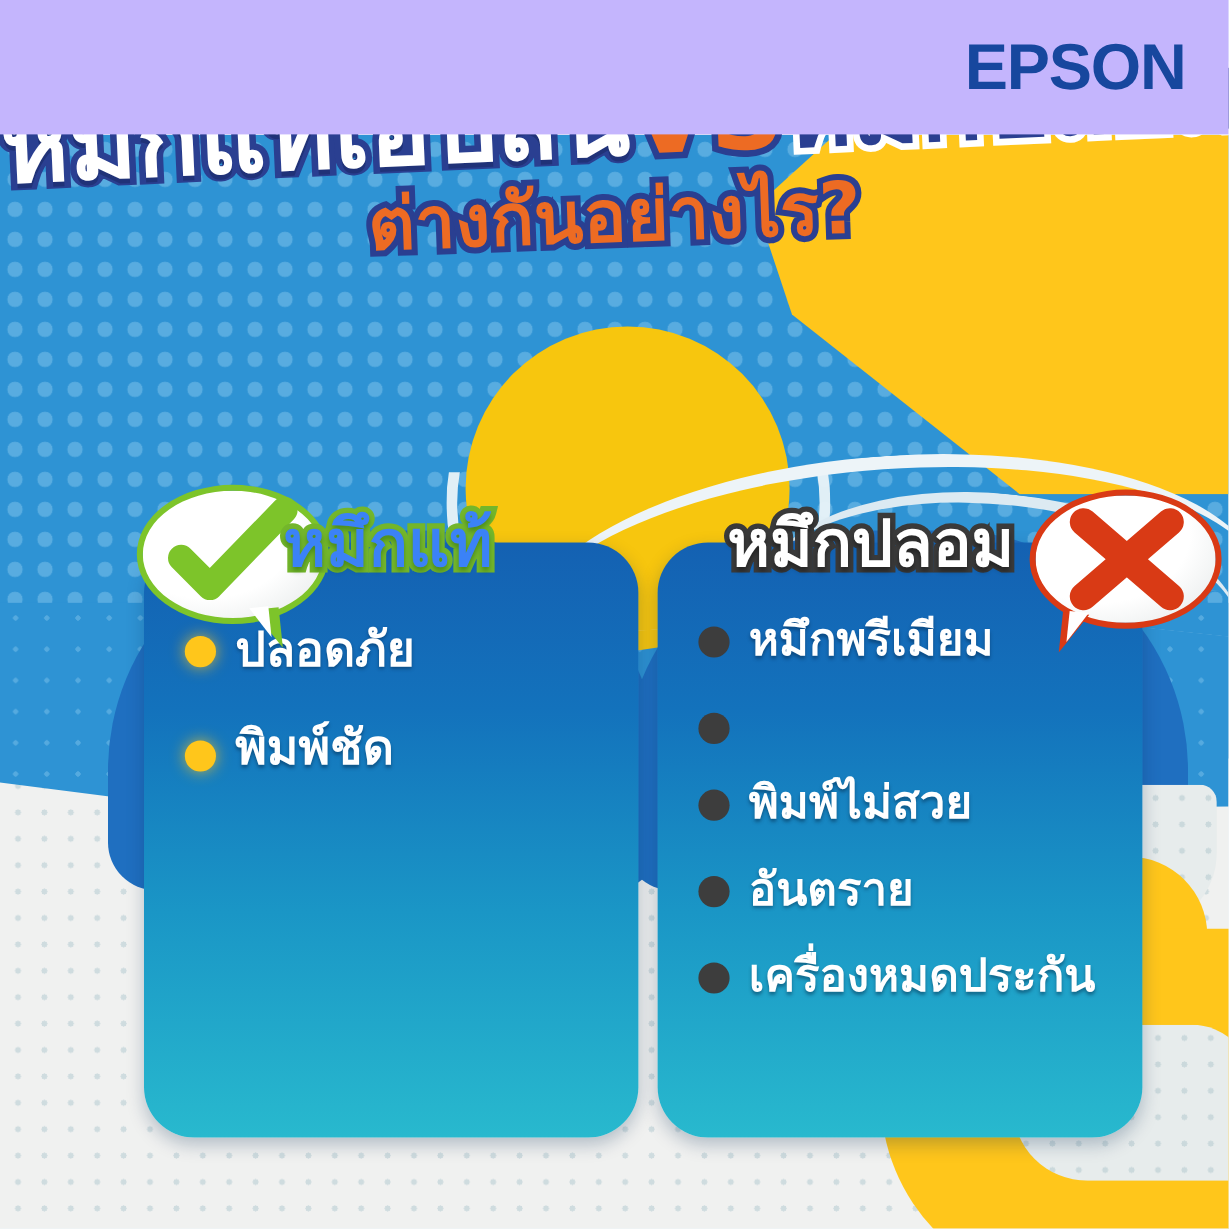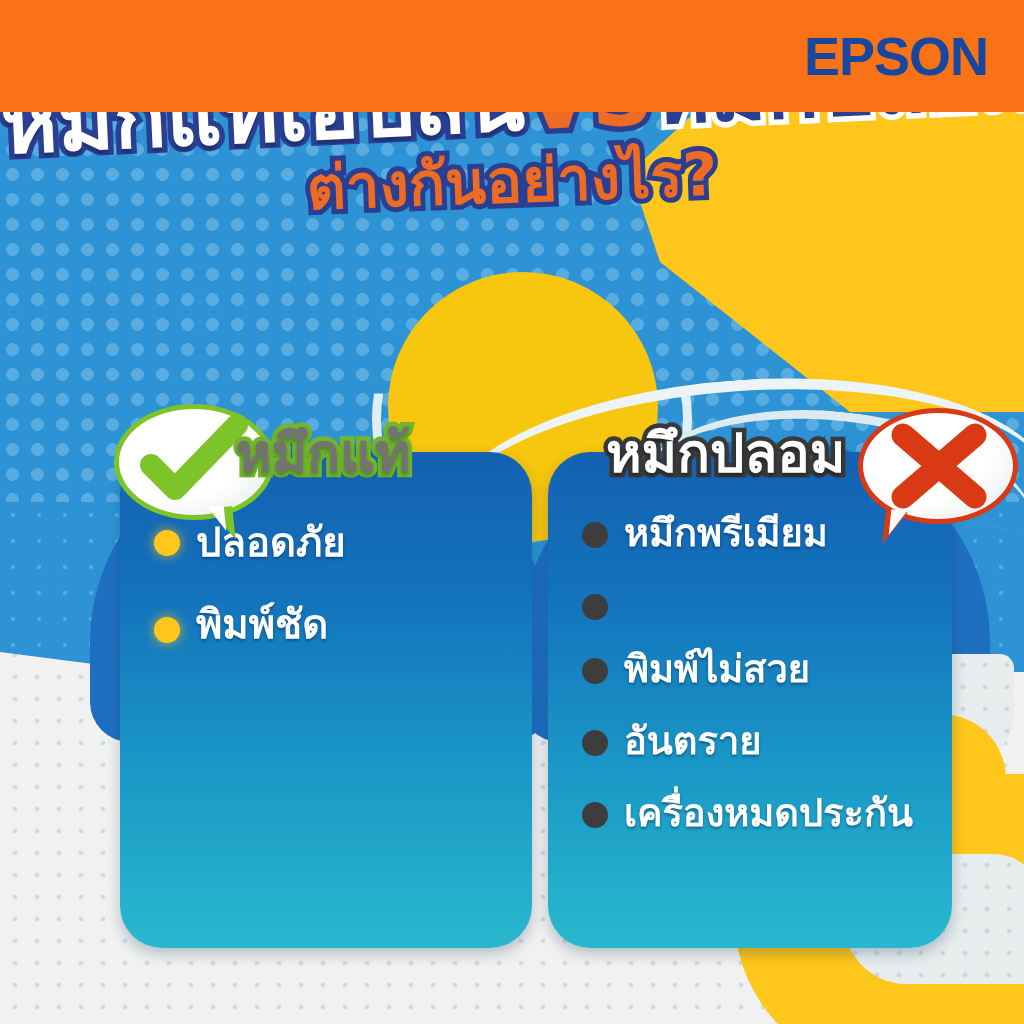--- a/index.html
+++ b/index.html
@@ -4,21 +4,21 @@
 <style>
   html,body{margin:0;padding:0;}
   body{
     width:1024px;height:1024px;overflow:hidden;
     font-family:"DejaVu Sans","Liberation Sans",sans-serif;
     background:#ffffff;
   }
   #poster{position:relative;width:1024px;height:1024px;overflow:hidden;background:#ffffff;}
 
   
-  .header{position:absolute;left:0;top:0;width:1024px;height:112px;background:#f97316;z-index:40;}
+  .header{position:absolute;left:0;top:0;width:1024px;height:112px;background:#c4b5fd;z-index:40;}
   .epson-logo{
     position:absolute;right:36px;top:26px;
     font-family:"Liberation Sans",sans-serif;
     font-weight:bold;font-size:54px;letter-spacing:-1px;
     color:#17479E;line-height:60px;
   }
 
   
   .stage{position:absolute;left:0;top:112px;width:1024px;height:912px;overflow:hidden;background:#F0F1F0;}
 
@@ -200,21 +200,21 @@
     border-right:16px solid transparent;border-left:0 solid transparent;
     border-top:26px solid #ffffff;transform:rotate(6deg);
   }
   .mark-svg{position:absolute;left:0;top:0;width:150px;height:106px;z-index:3;}
 
   
   .badge-label{
     position:absolute;z-index:32;font-size:54px;font-weight:bold;line-height:60px;white-space:nowrap;
   }
   .label-genuine{
-    left:236px;top:424px;color:#737373;
+    left:236px;top:424px;color:#3b82f6;
     -webkit-text-stroke:9px #73B62B;paint-order:stroke fill;
     text-shadow:0 3px 4px rgba(0,60,0,.35);
   }
   .label-fake{
     left:606px;top:424px;color:#ffffff;
     -webkit-text-stroke:9px #3A3A3A;paint-order:stroke fill;
     text-shadow:0 3px 4px rgba(0,0,0,.4);
   }
 </style>
 </head>

